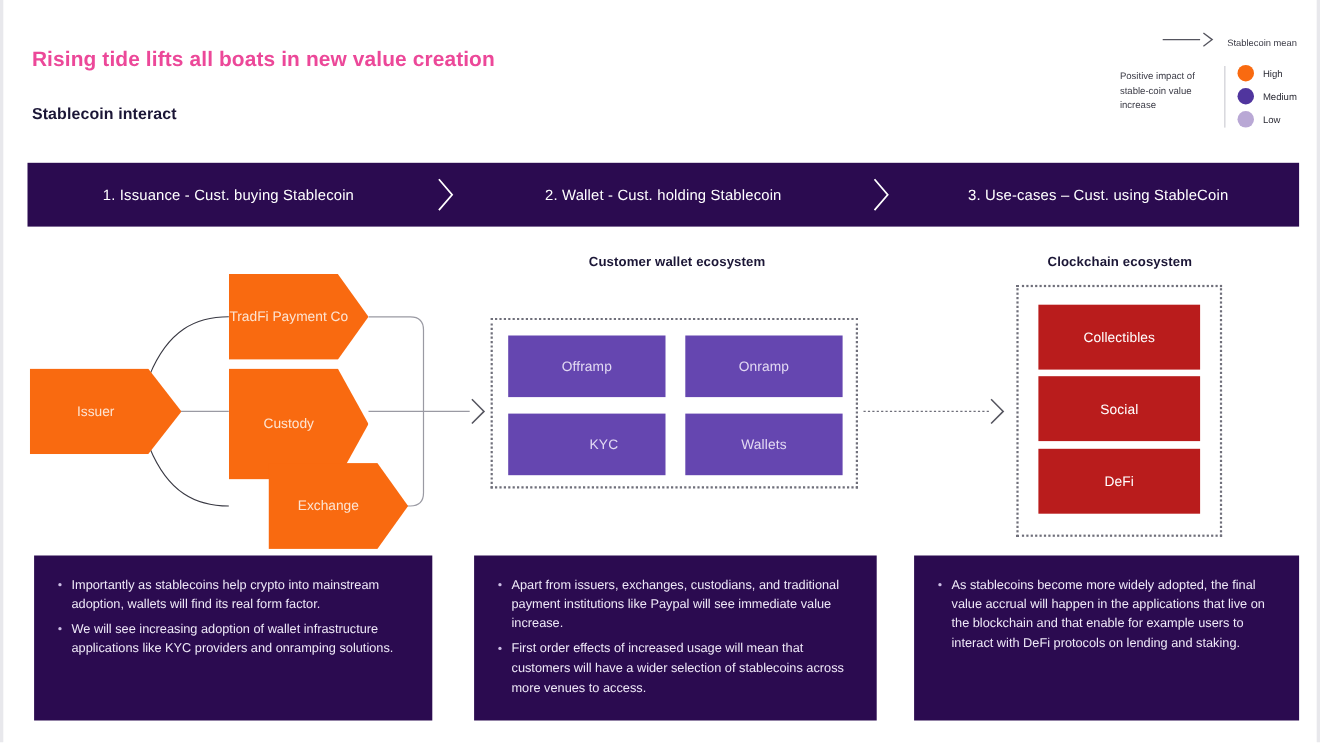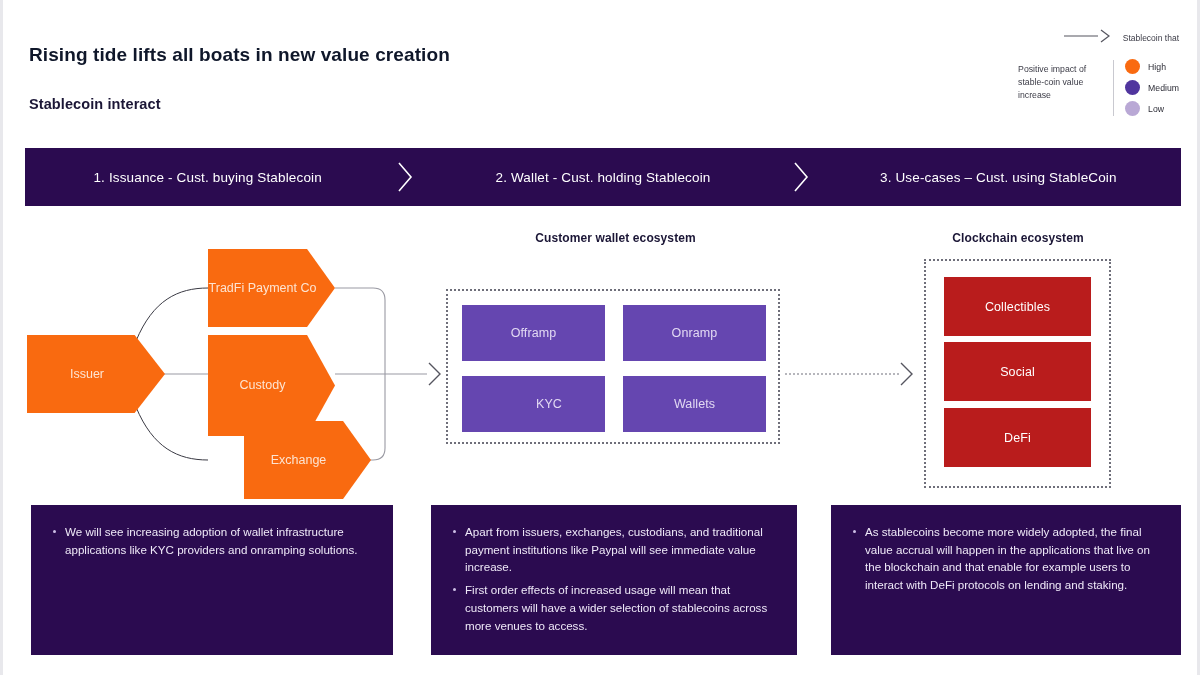--- a/index.html
+++ b/index.html
@@ -14,21 +14,21 @@
     width: 1200px; height: 675px;
     background: #ffffff;
     border-left: 3px solid #e8e8ec;
     border-right: 3px solid #e8e8ec;
   }
 
   
   .title {
     position: absolute; left: 26px; top: 44px;
     font-size: 19px; font-weight: bold;
-    color: #0f172a; letter-spacing: .1px;
+    color: #ec4899; letter-spacing: .1px;
   }
   .subtitle {
     position: absolute; left: 26px; top: 96px;
     font-size: 14.5px; font-weight: bold;
     color: #1b1636; letter-spacing: .1px;
   }
 
   
   .legend-flow {
     position: absolute; right: 18px; top: 29px;
@@ -136,21 +136,21 @@
   <div class="title">Rising tide lifts all boats in new value creation</div>
   <div class="subtitle">Stablecoin interact</div>
 
   <div class="legend-flow">
     <span class="flow-arrow">
       <svg width="52" height="14" viewBox="0 0 52 14">
         <line x1="1" y1="7" x2="35" y2="7" stroke="#55555f" stroke-width="1.2"></line>
         <polyline points="38,1 46,7 38,13" fill="none" stroke="#55555f" stroke-width="1.2"></polyline>
       </svg>
     </span>
-    <span class="legend-flow-label">Stablecoin that</span>
+    <span class="legend-flow-label">Stablecoin mean</span>
   </div>
 
   <div class="legend-impact">
     <div class="legend-impact-text">Positive impact of stable-coin value increase</div>
     <div class="legend-divider"></div>
     <div class="legend-keys">
       <div class="legend-key">
         <span class="dot" style="background:#f96a10"></span>
         <span class="legend-key-label">High</span>
       </div>
@@ -212,20 +212,21 @@
   <div class="tile tile-wallet" id="tile-kyc">KYC</div>
   <div class="tile tile-wallet" id="tile-wallets">Wallets</div>
 
   <div class="eco-box" id="eco-chain"></div>
   <div class="tile tile-chain" id="tile-collectibles">Collectibles</div>
   <div class="tile tile-chain" id="tile-social">Social</div>
   <div class="tile tile-chain" id="tile-defi">DeFi</div>
 
   <div class="note" id="note-1">
     <ul>
+      <li>Importantly as stablecoins help crypto into mainstream adoption, wallets will find its real form factor.</li>
       <li>We will see increasing adoption of wallet infrastructure applications like KYC providers and onramping solutions.</li>
     </ul>
   </div>
   <div class="note" id="note-2">
     <ul>
       <li>Apart from issuers, exchanges, custodians, and traditional payment institutions like Paypal will see immediate value increase.</li>
       <li>First order effects of increased usage will mean that customers will have a wider selection of stablecoins across more venues to access.</li>
     </ul>
   </div>
   <div class="note" id="note-3">

